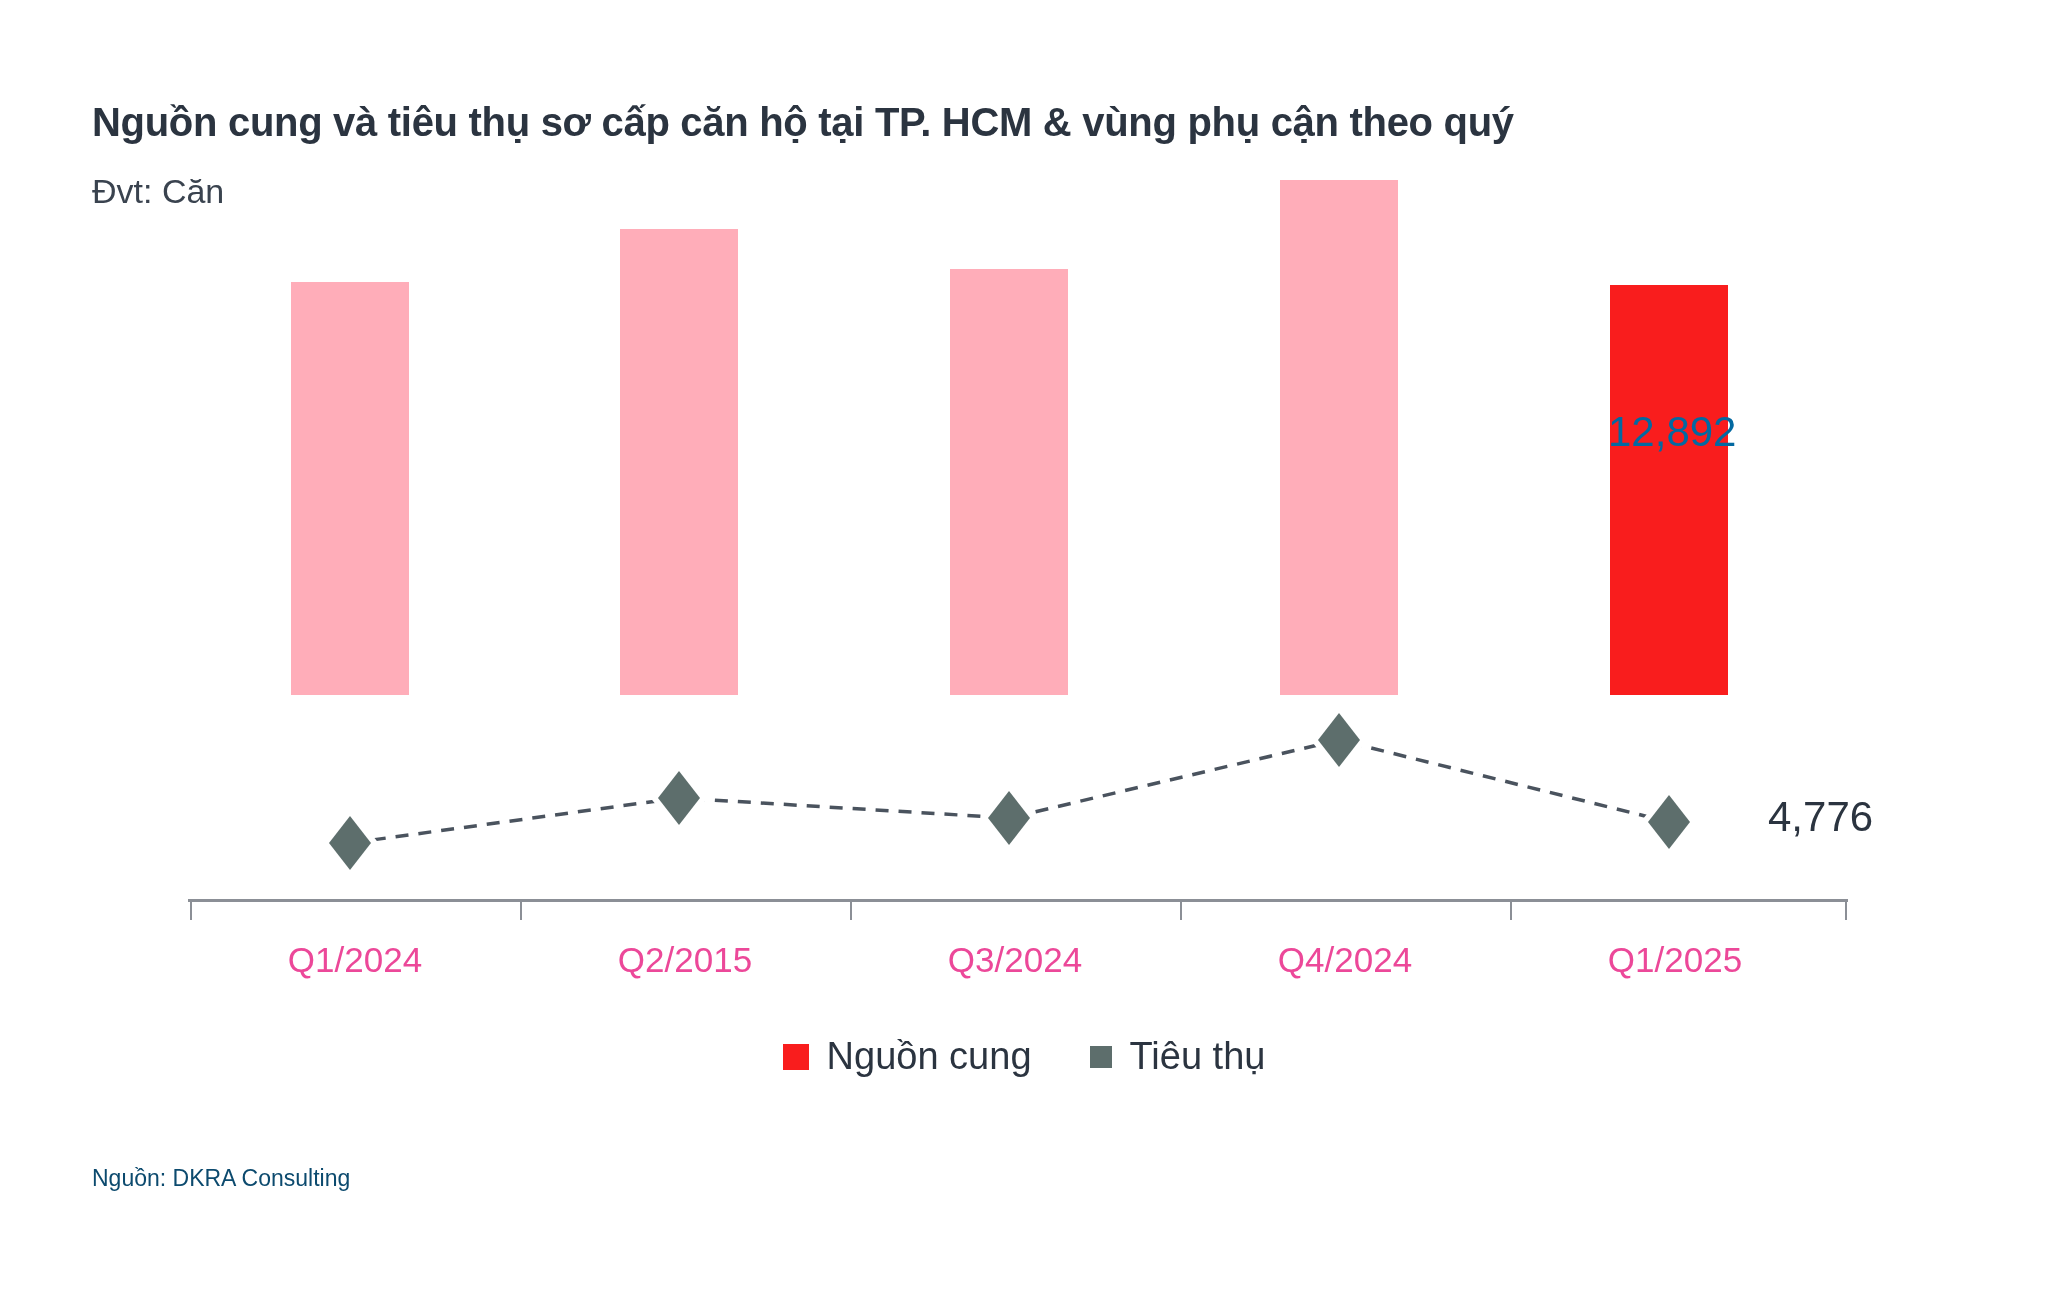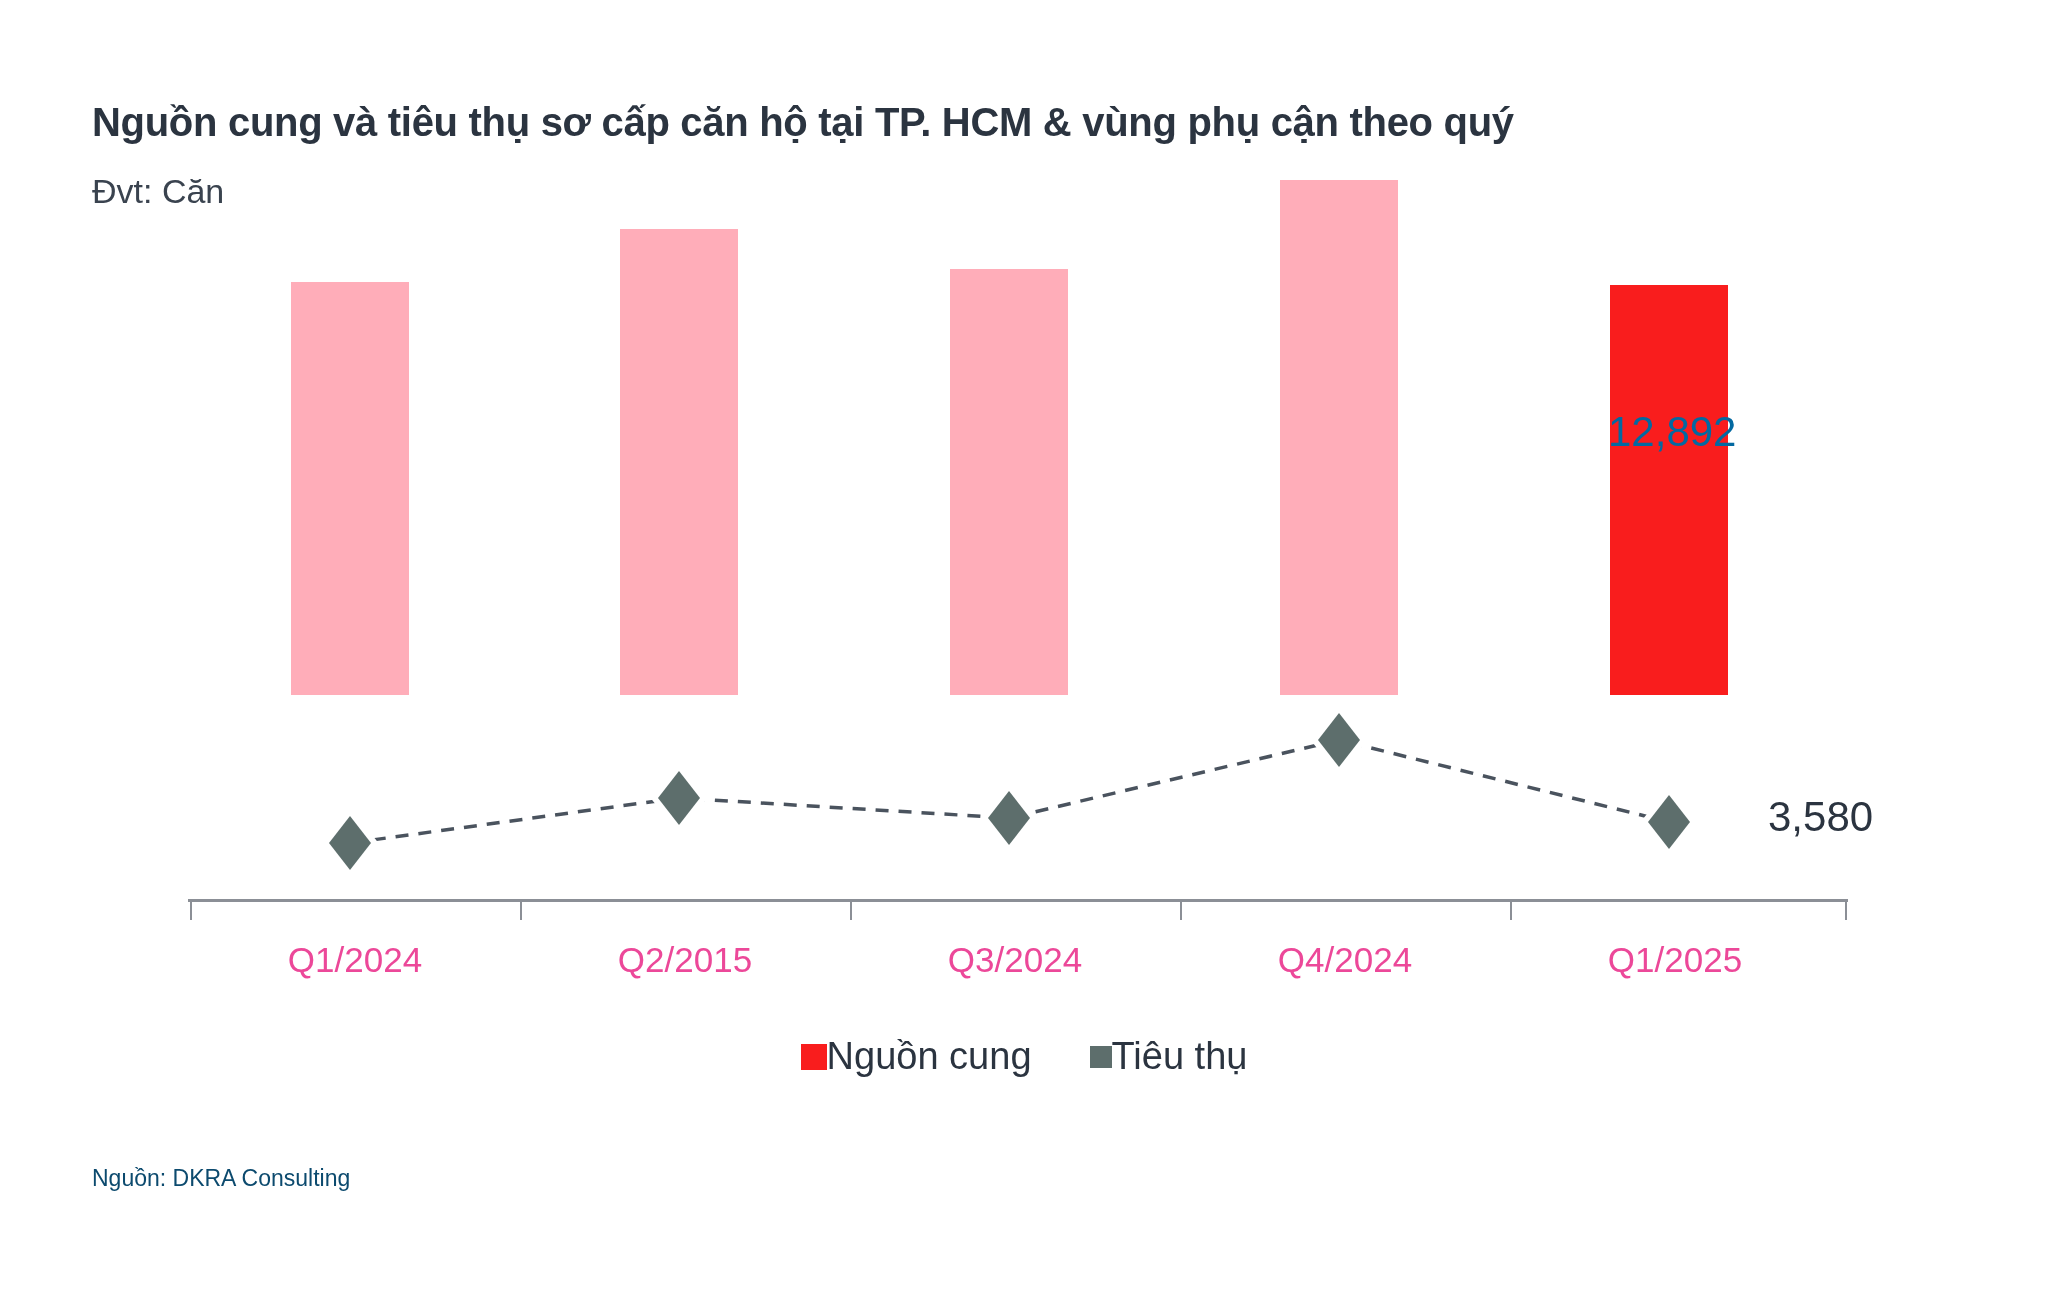--- a/index.html
+++ b/index.html
@@ -86,21 +86,21 @@
   }
 
   .legend {
     position: absolute;
     top: 1035px; left: 0; width: 2048px;
     display: flex;
     justify-content: center;
     align-items: center;
     gap: 58px;
   }
-  .legend-item { display: flex; align-items: center; }
+  .legend-item { display: flex; align-items: center; gap: 18px; }
   .legend-swatch { width: 26px; height: 26px; display: block; }
   .legend-swatch.supply { background: #f91d1d; }
   .legend-swatch.absorb { background: #5d6e6c; width: 22px; height: 22px; }
   .legend-text {
     font-size: 38px;
     font-weight: 400;
     color: #2b3440;
     white-space: nowrap;
   }
 
@@ -145,21 +145,21 @@
       <polygon points="1339,710 1363,740 1339,770 1315,740" fill="#5d6e6c" stroke="#ffffff" stroke-width="7"></polygon>
       <polygon points="1339,713 1360,740 1339,767 1318,740" fill="#5d6e6c"></polygon>
     </g>
     <g>
       <polygon points="1669,792 1693,822 1669,852 1645,822" fill="#5d6e6c" stroke="#ffffff" stroke-width="7"></polygon>
       <polygon points="1669,795 1690,822 1669,849 1648,822" fill="#5d6e6c"></polygon>
     </g>
   </svg>
 
   <div class="value-label-supply" style="left:1608px; top:408px;">12,892</div>
-  <div class="value-label-absorb" style="left:1768px; top:793px;">3,580</div>
+  <div class="value-label-absorb" style="left:1768px; top:793px;">4,776</div>
 
   <div class="axis-line"></div>
   <div class="tick" style="left:190px;"></div>
   <div class="tick" style="left:520px;"></div>
   <div class="tick" style="left:850px;"></div>
   <div class="tick" style="left:1180px;"></div>
   <div class="tick" style="left:1510px;"></div>
   <div class="tick" style="left:1845px;"></div>
 
   <div class="xlabel" style="left:190px; width:330px;">Q1/2024</div>

